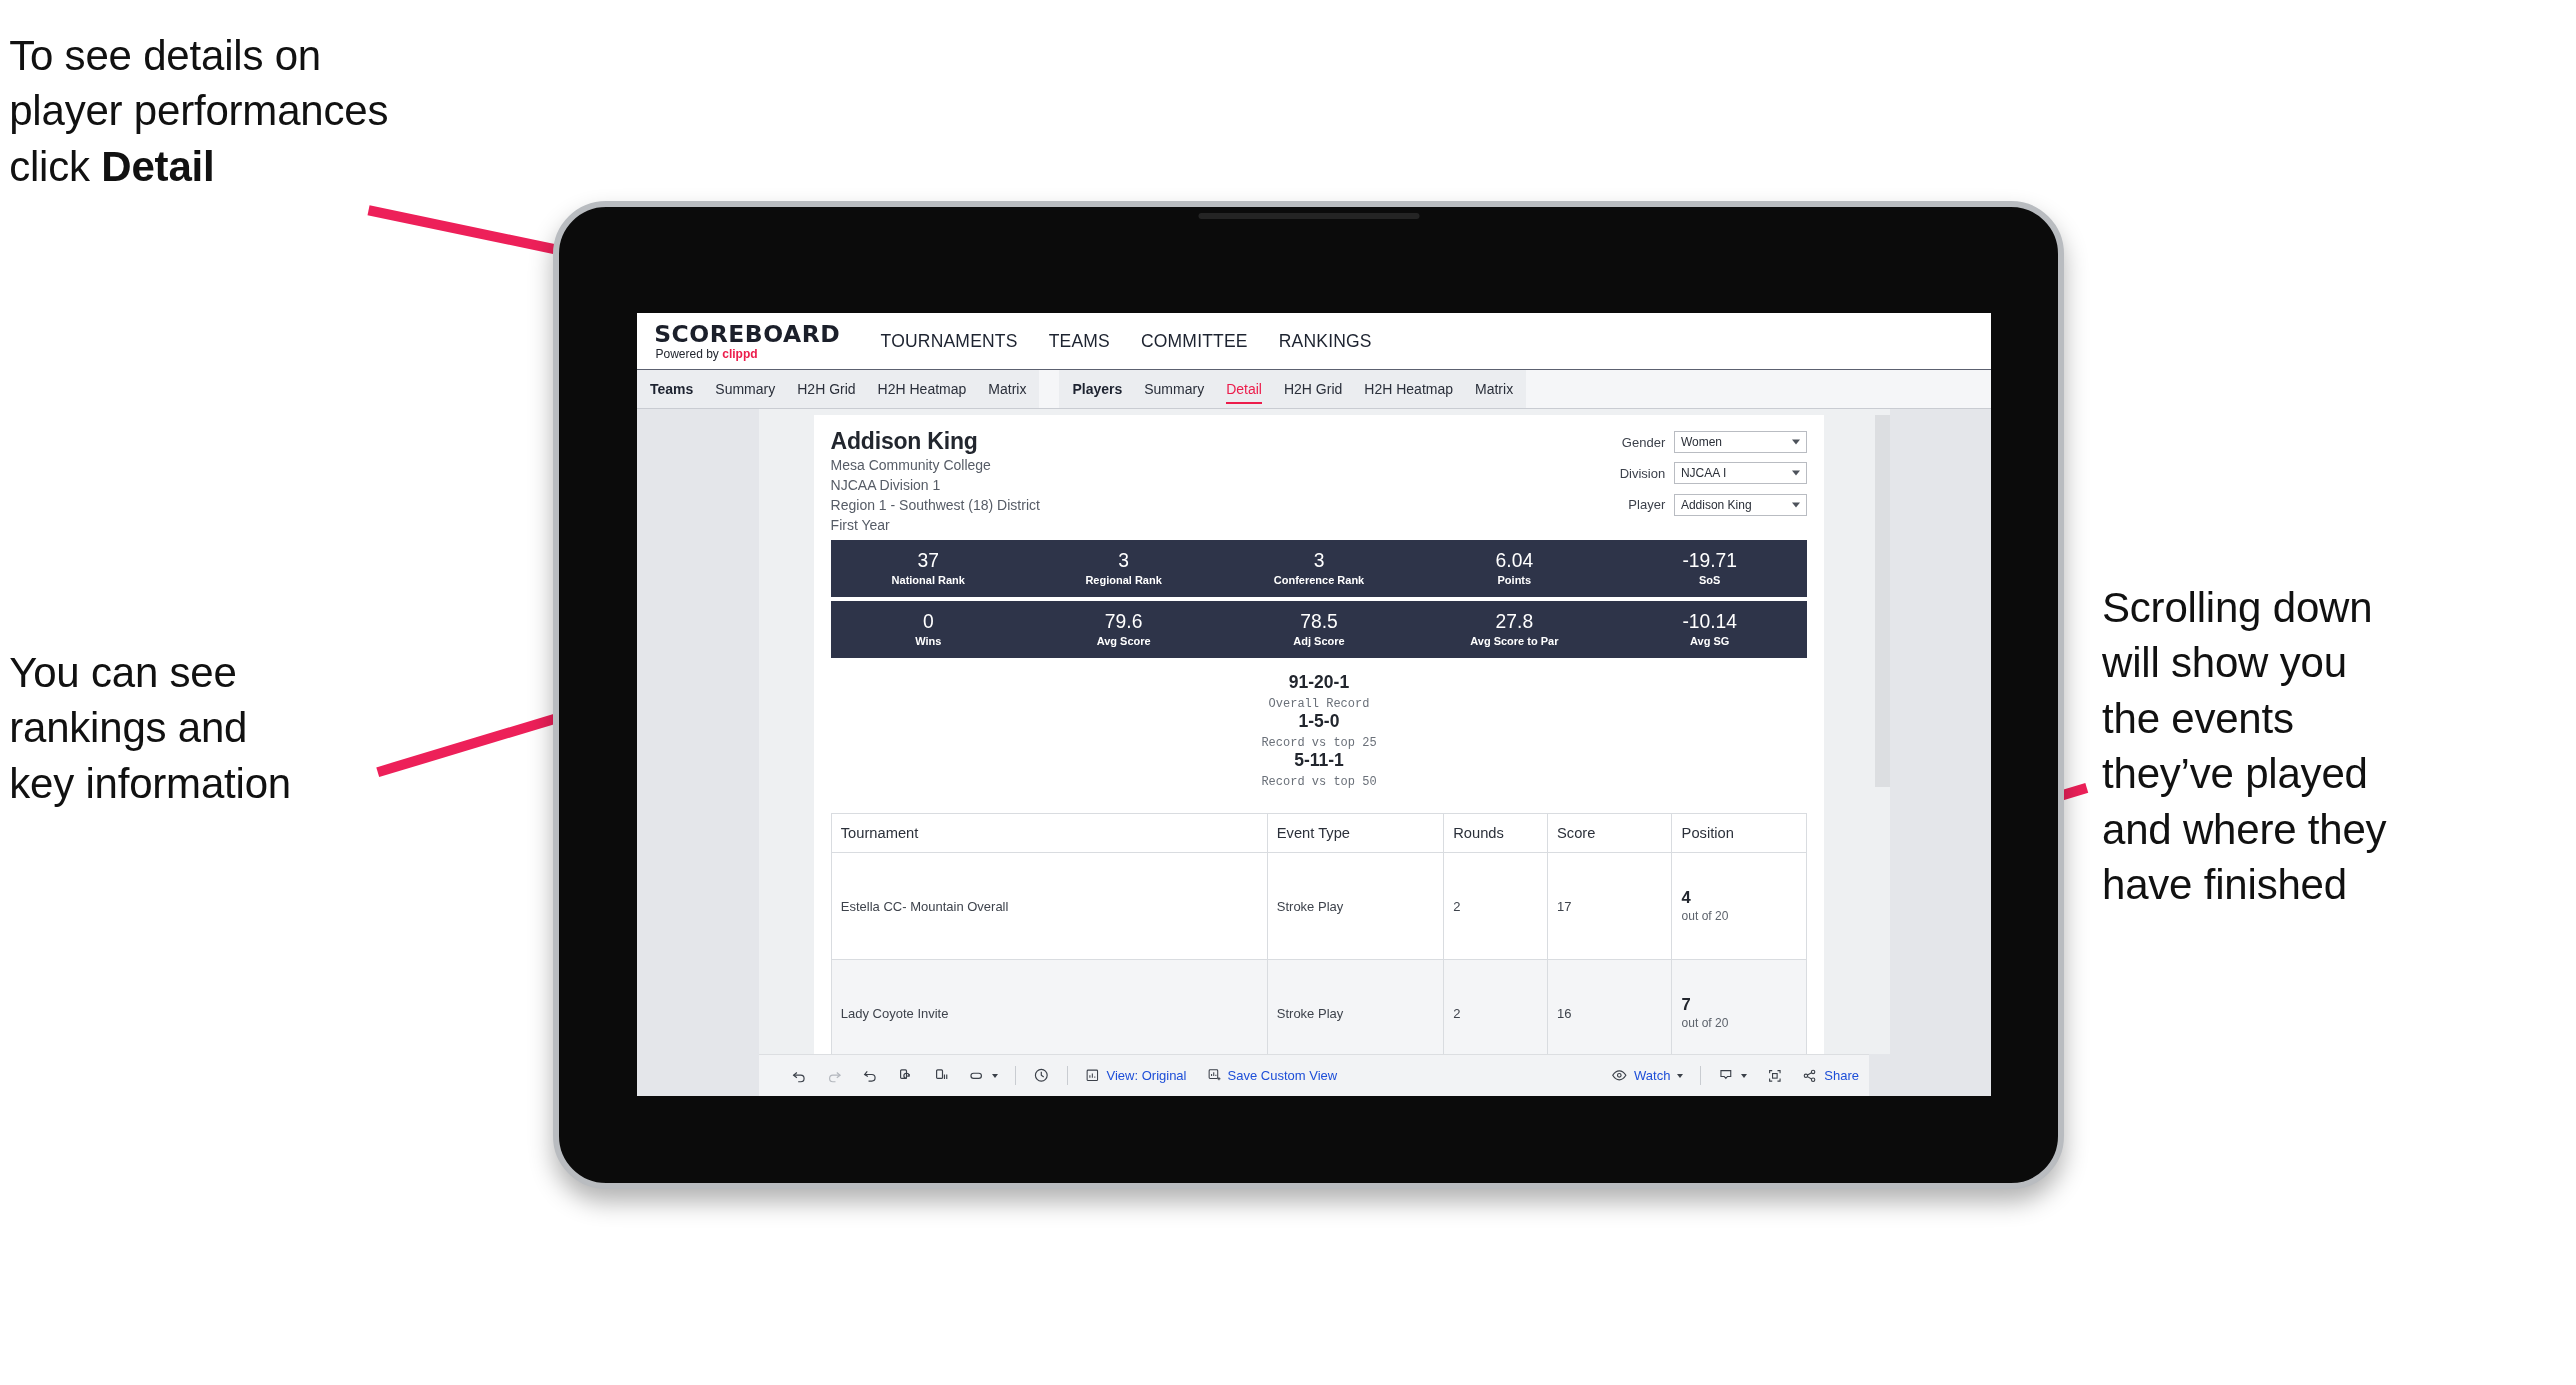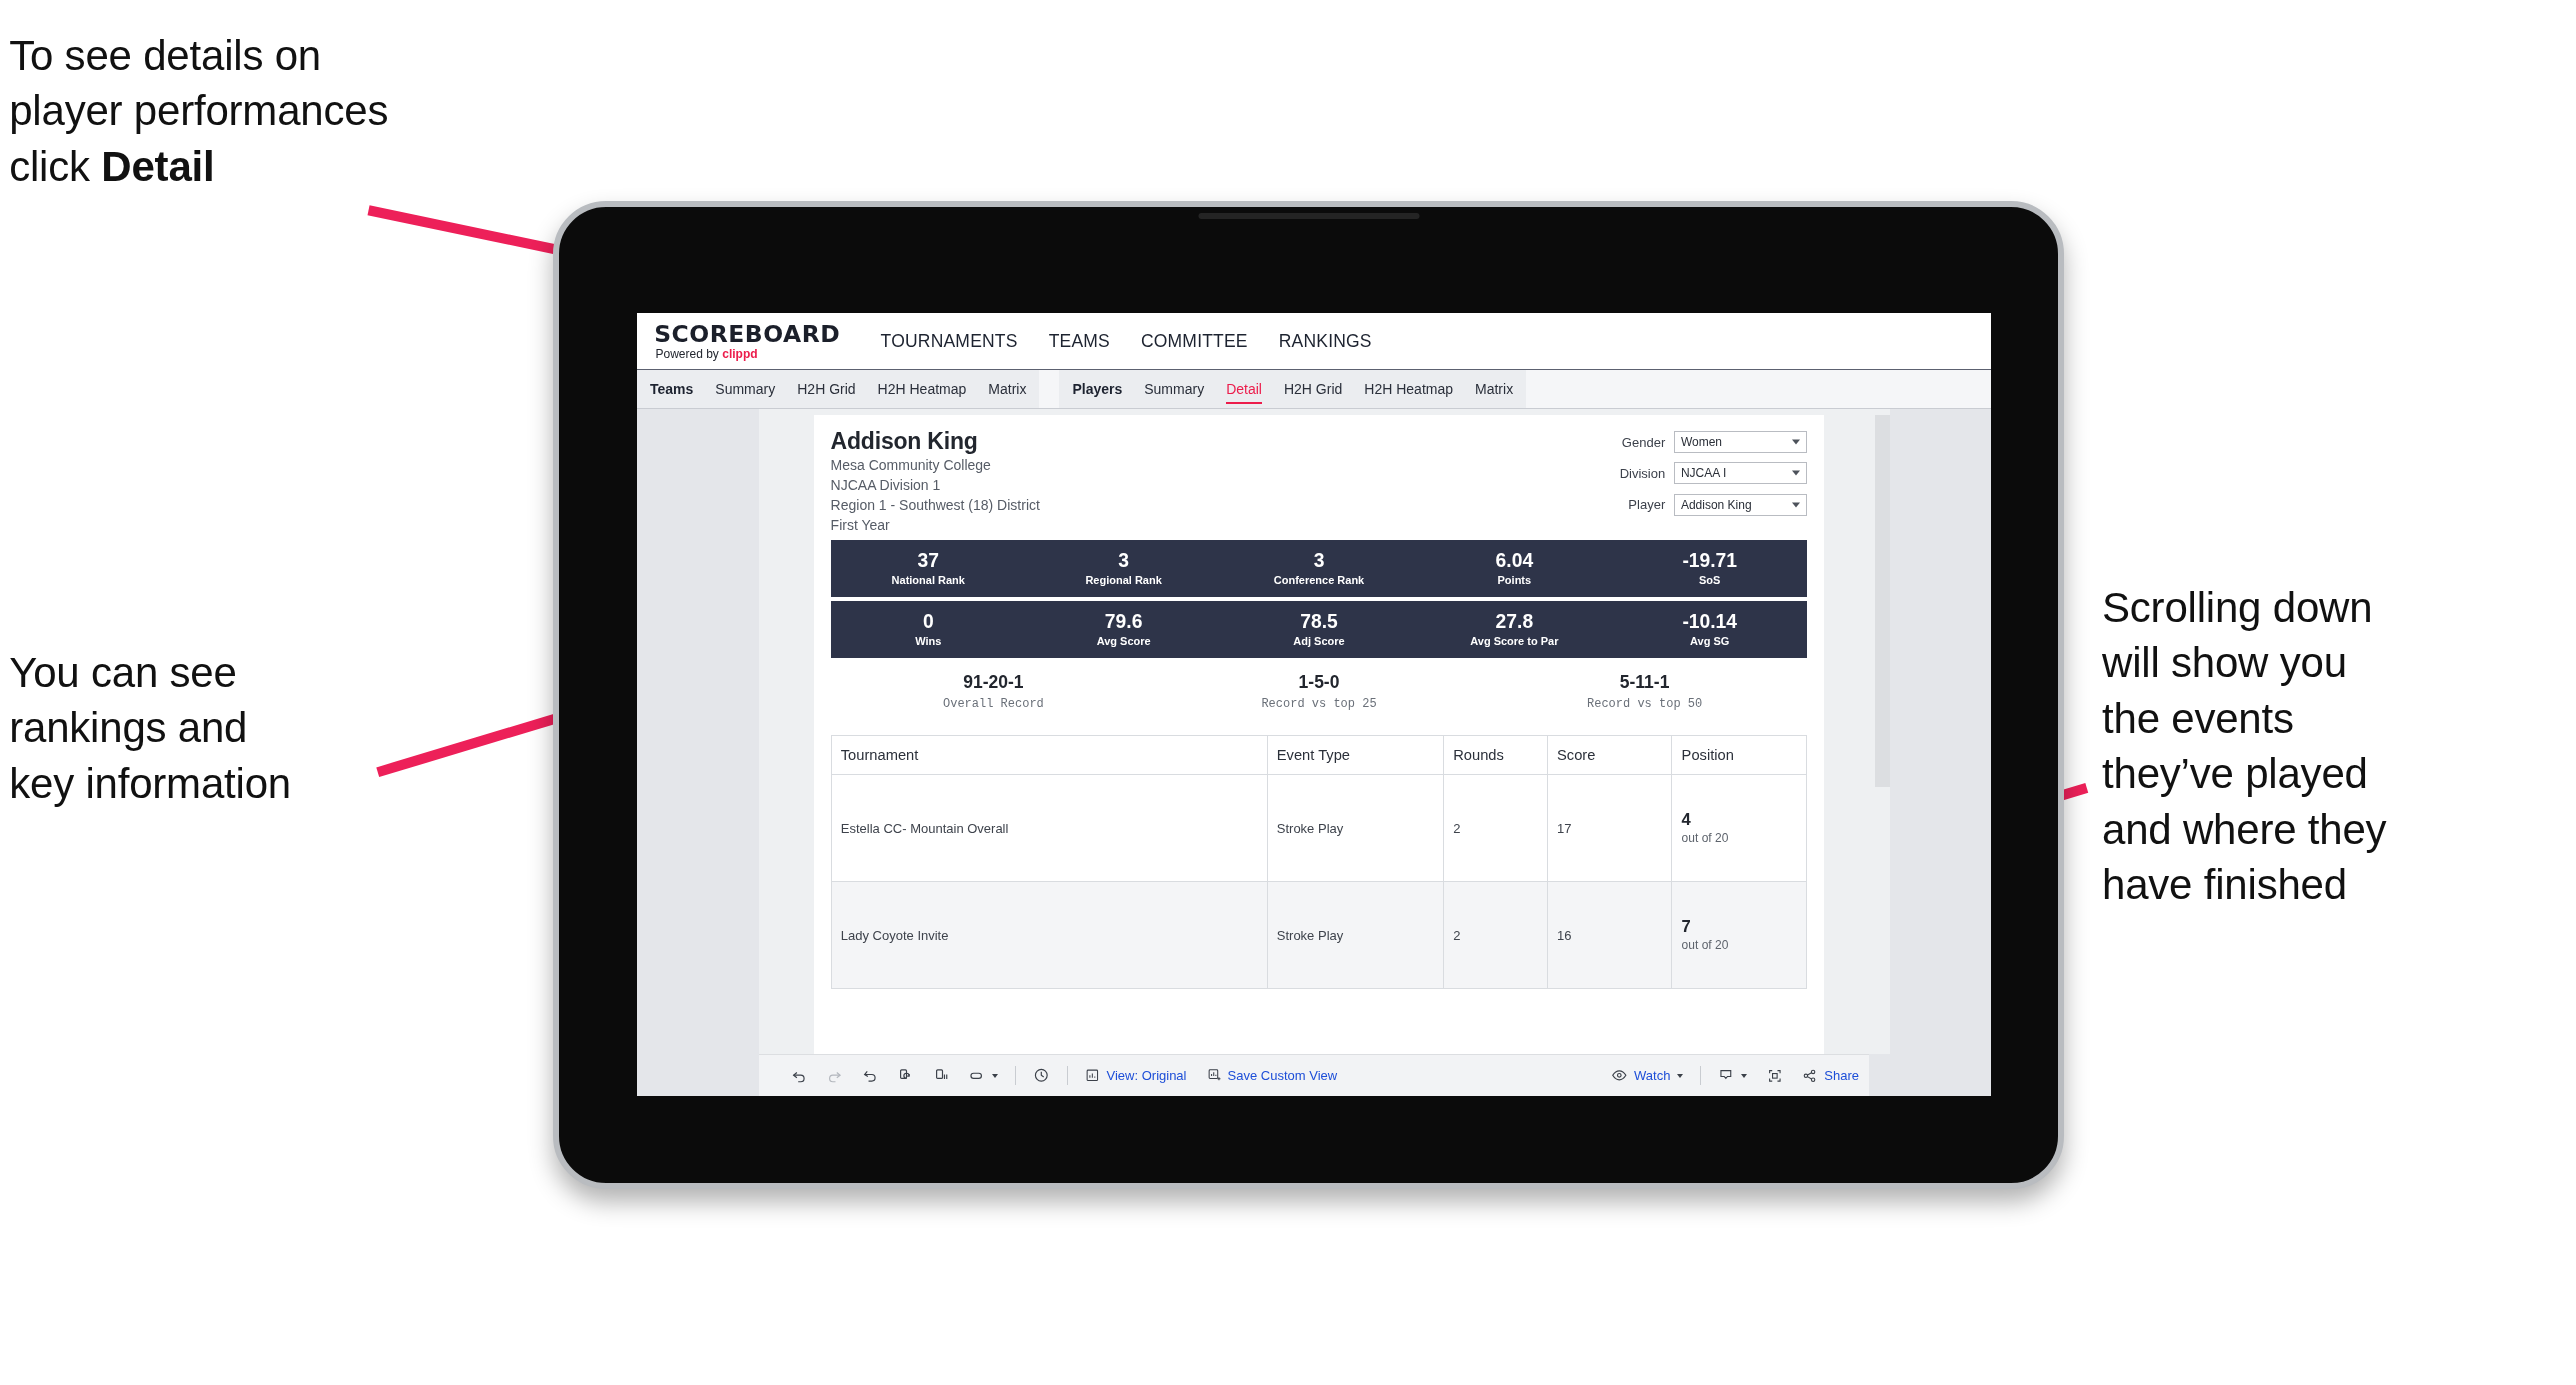--- a/index.html
+++ b/index.html
@@ -107,24 +107,24 @@
   .fsel .caret { position:absolute; right:6.4px; top:50%; transform:translateY(-50%);
                  width:0;height:0;border-left:4.6px solid transparent;border-right:4.6px solid transparent;
                  border-top:5.5px solid #4d525b; }
 
   .statbar {
     background:#2e3449; color:#ffffff; display:flex; margin-top:5.5px;
     height:57px; align-items:center;
   }
   .statbar + .statbar { margin-top:3.7px; }
   .stat { flex:1; text-align:center; }
-  .stat .v { font-size:19.3px; font-weight:700; line-height:1.05; }
+  .stat .v { font-size:19.3px; font-weight:400; line-height:1.05; }
   .stat .k { font-size:11px; font-weight:700; margin-top:2.8px; }
 
-  .records { display:flex; margin-top:14.7px; }
+  .records { display:flex; margin-top:14.7px;flex-direction:column; }
   .rec { flex:1; text-align:center; }
   .rec .v { font-size:17.5px; font-weight:700; color:#22262e; }
   .rec .k { font-size:12px; color:#6a7079; margin-top:4px;font-family:Liberation Mono, monospace; }
 
   table.events { width:100%; border-collapse:collapse; margin-top:24px; table-layout:fixed; }
   table.events th, table.events td {
     border:0.9px solid #d9dce0; font-size:13px; color:#3e434c; text-align:left;
     padding:7.4px 9.2px; vertical-align:middle;
   }
   table.events th { font-size:14.7px; color:#2b303a; font-weight:400; height:39px; background:#fff; }

